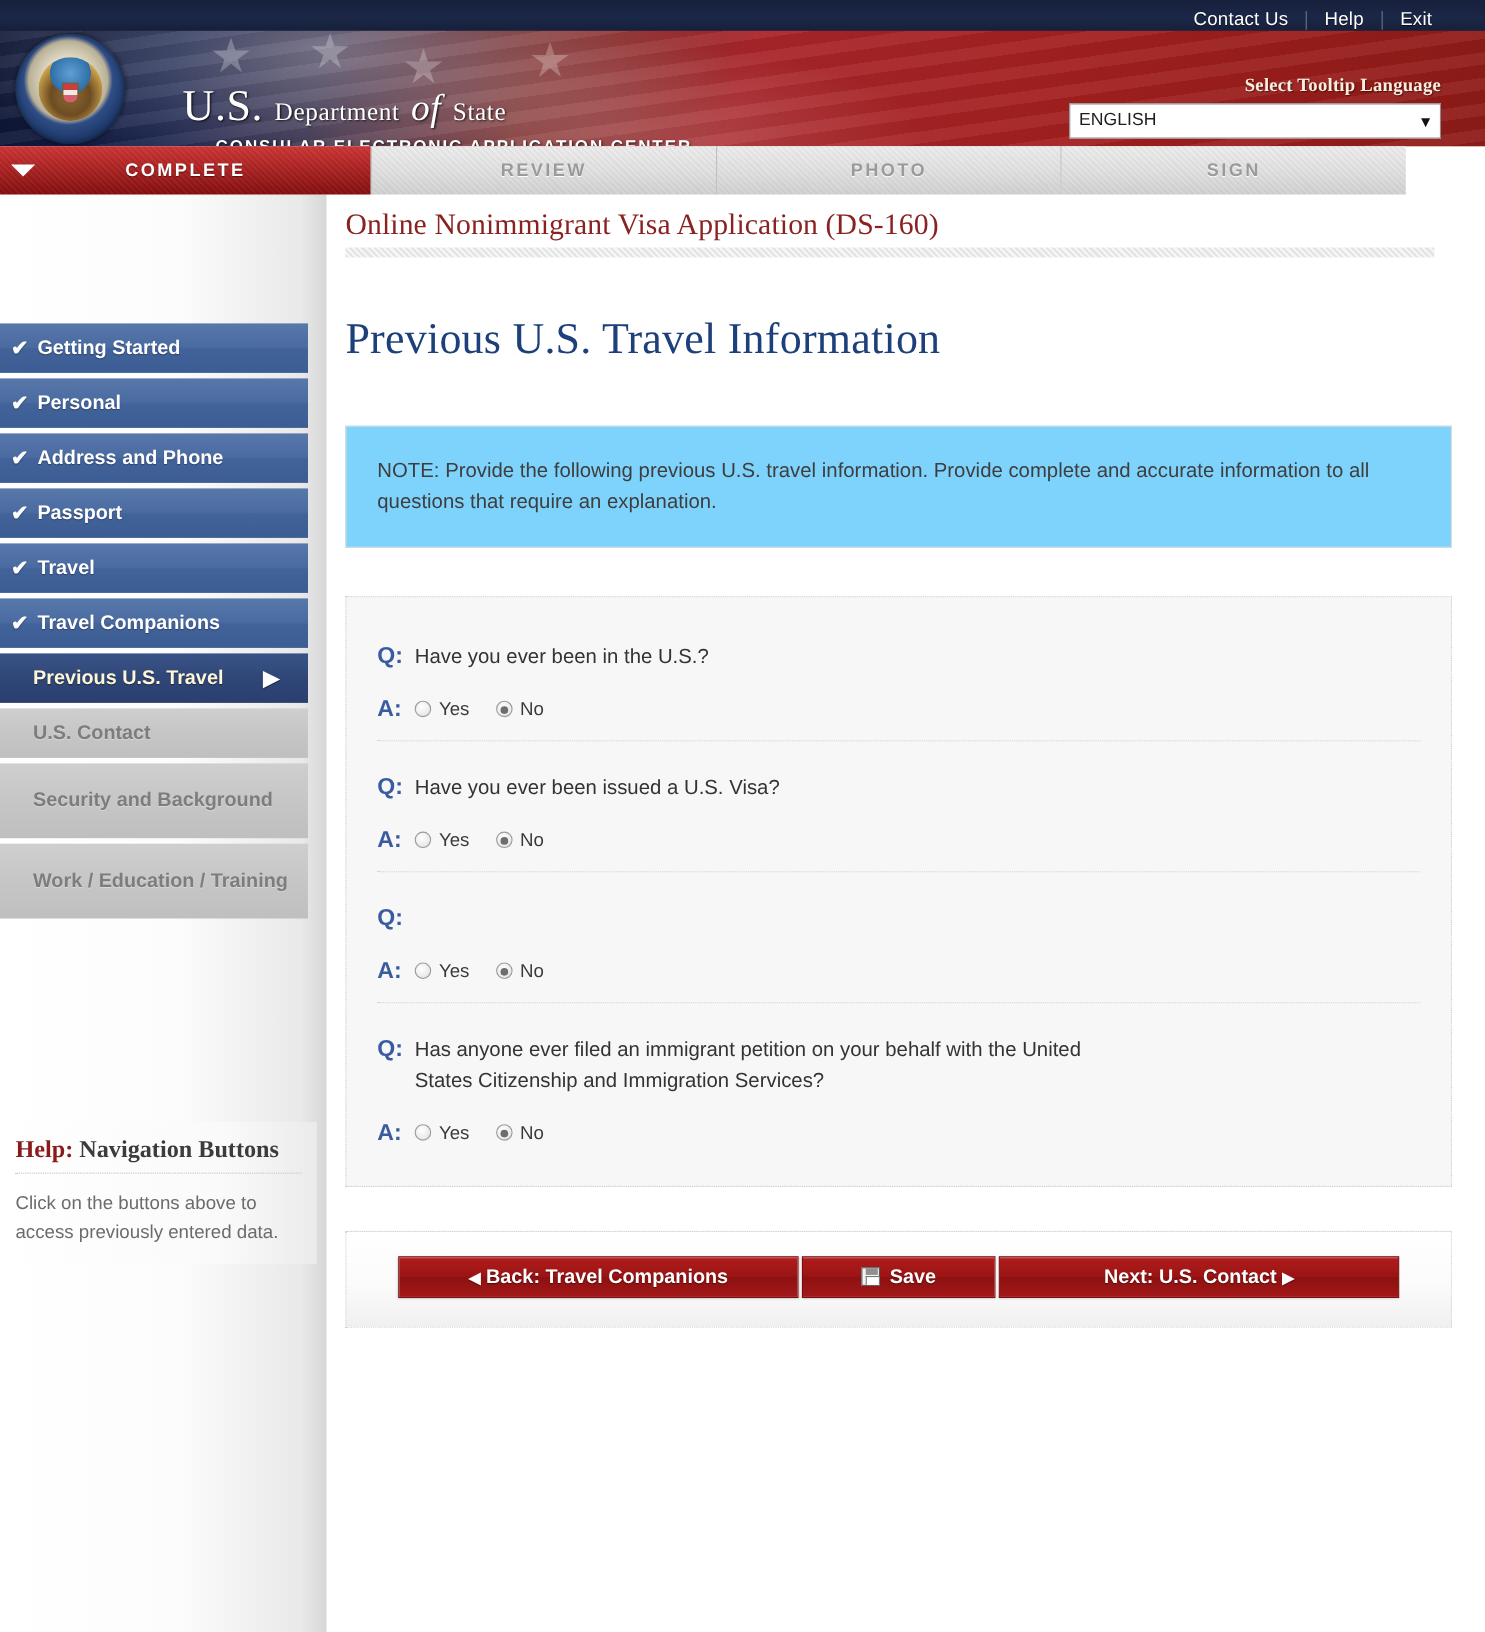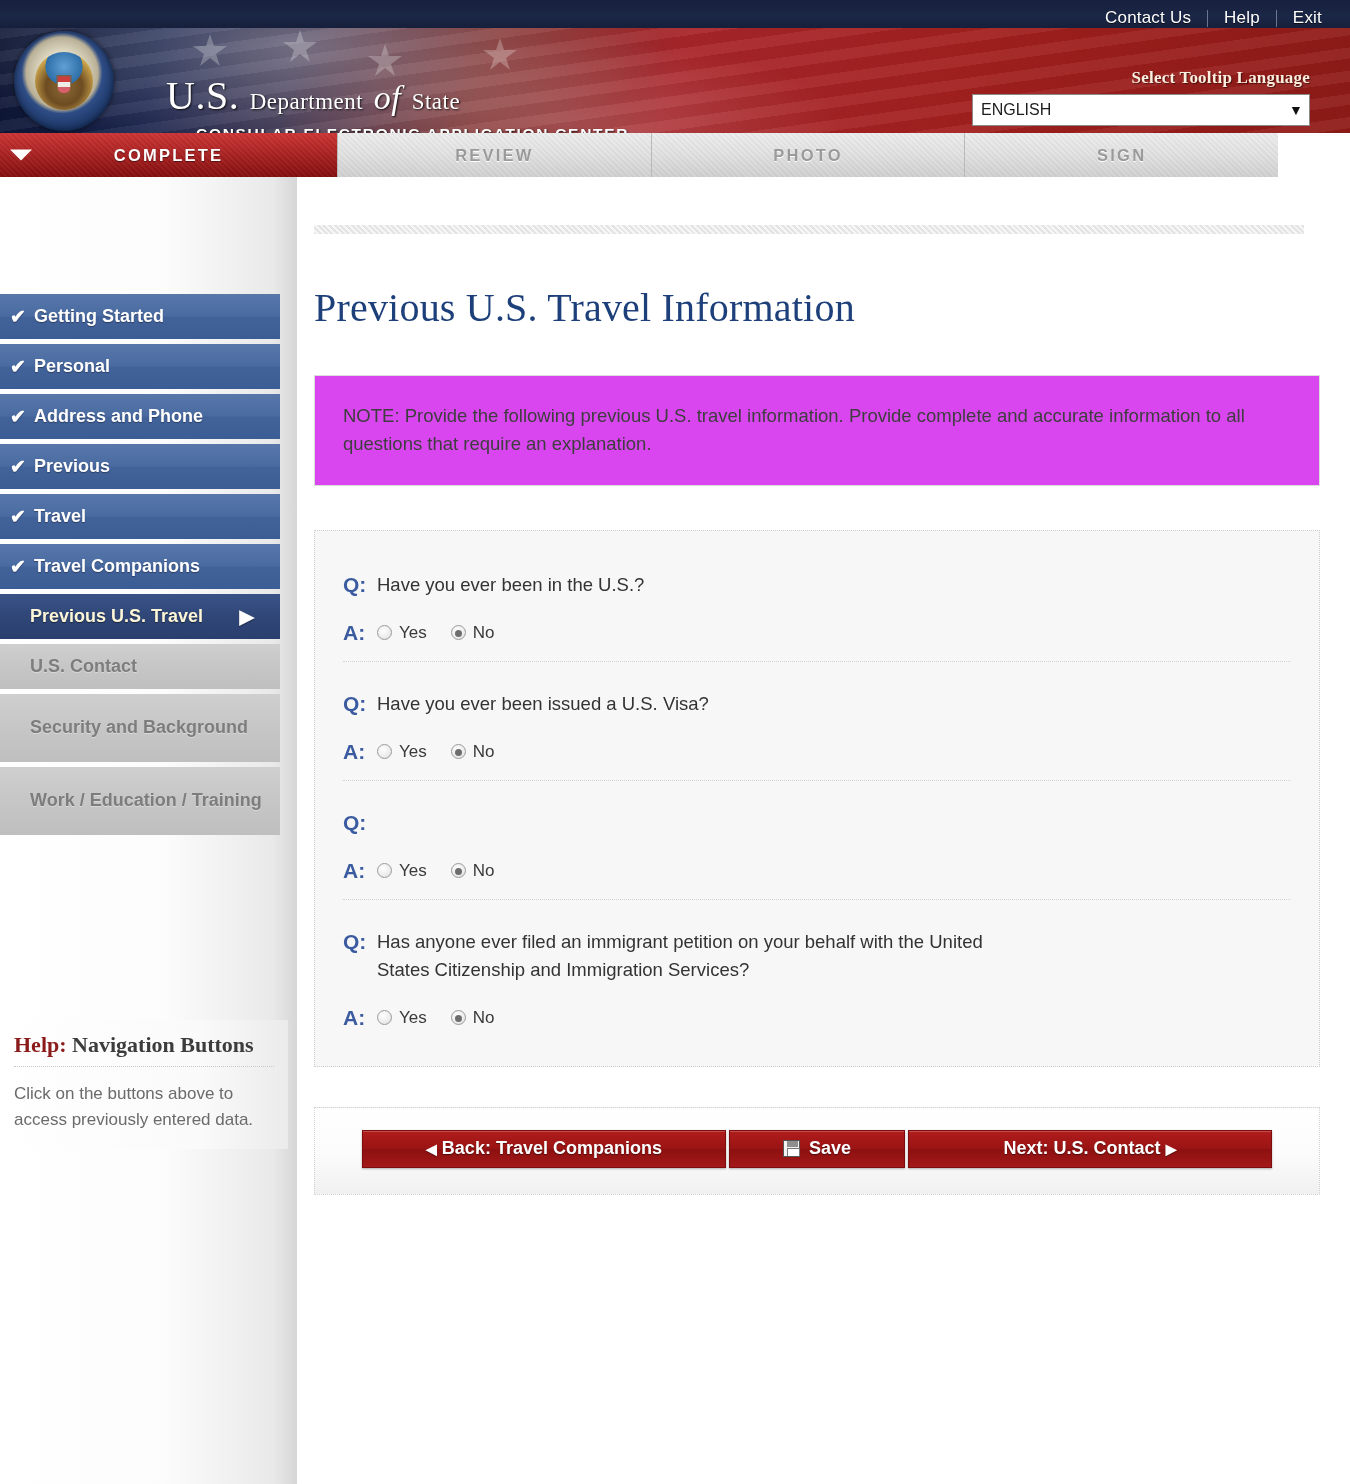--- a/index.html
+++ b/index.html
@@ -11,21 +11,21 @@
     font-family: "Liberation Sans", sans-serif;
     overflow: hidden;
   }
   .page { position: relative; width: 1350px; height: 1484px; background:#fff; }
 
   
   .utility-bar {
     position: absolute; top: 0; left: 0; width: 1350px; height: 36px;
     background: linear-gradient(to bottom, #17203c 0%, #1b2747 45%, #131b33 100%);
     display: flex; align-items: center; justify-content: flex-end;
-    padding-right: 12px;
+    padding-right: 32px;
   }
   .utility-bar .u-link {
     color: #ffffff; font-size: 17px; letter-spacing: .2px;
     font-family: "Liberation Sans", sans-serif;
     text-decoration: none; padding: 0 16px; cursor: pointer;
     text-shadow: 0 1px 0 rgba(0,0,0,.6);
   }
   .utility-bar .u-sep {
     width: 1px; height: 17px; background: #6a7590;
   }
@@ -231,23 +231,23 @@
     position: absolute; left: 17px; top: 48px; width: 990px; height: 9px;
     background: repeating-linear-gradient(45deg, #e4e4e4 0 2px, #f6f6f6 2px 4px);
   }
   .page-title {
     padding: 18px 0 0 17px;
     font-family: "Liberation Serif", serif;
     font-size: 40px; color: #1d3f7a; font-weight: 400; letter-spacing: .2px;
   }
 
   .note-box {
-    margin: 44px 30px 0 17px;
+    margin: 56px 30px 0 17px;
     border: 1px solid #dcdcdc;
-    background: #d946ef;
+    background: #7dd3fc;
     padding: 26px 28px 27px 28px;
   }
   .note-text {
     font-family: "Liberation Sans", sans-serif;
     font-size: 18.5px; line-height: 28px; color: #3e3e3e;
   }
 
   .qa-panel {
     margin: 44px 30px 0 17px;
     border: 1px dotted #cdcdcd;
@@ -403,21 +403,21 @@
         <span class="label-wrap">Personal</span>
       </div>
 
       <div class="nav-item done">
         <span class="chk">✔</span>
         <span class="label-wrap">Address and Phone</span>
       </div>
 
       <div class="nav-item done">
         <span class="chk">✔</span>
-        <span class="label-wrap">Previous</span>
+        <span class="label-wrap">Passport</span>
       </div>
 
       <div class="nav-item done">
         <span class="chk">✔</span>
         <span class="label-wrap">Travel</span>
       </div>
 
       <div class="nav-item done">
         <span class="chk">✔</span>
         <span class="label-wrap">Travel Companions</span>
@@ -447,20 +447,21 @@
         <span class="hl">Help:</span>
         <span class="ht">Navigation Buttons</span>
       </div>
       <div class="help-body">Click on the buttons above to access previously entered data.</div>
     </div>
   </div>
 
   <div class="main">
 
     <div class="crumb-row">
+      <div class="crumb-title">Online Nonimmigrant Visa Application (DS-160)</div>
       <div class="crumb-rule"></div>
     </div>
 
     <h1 class="page-title">Previous U.S. Travel Information</h1>
 
     <div class="note-box">
       <div class="note-text">NOTE: Provide the following previous U.S. travel information. Provide complete and accurate information to all questions that require an explanation.</div>
     </div>
 
     <div class="qa-panel">

